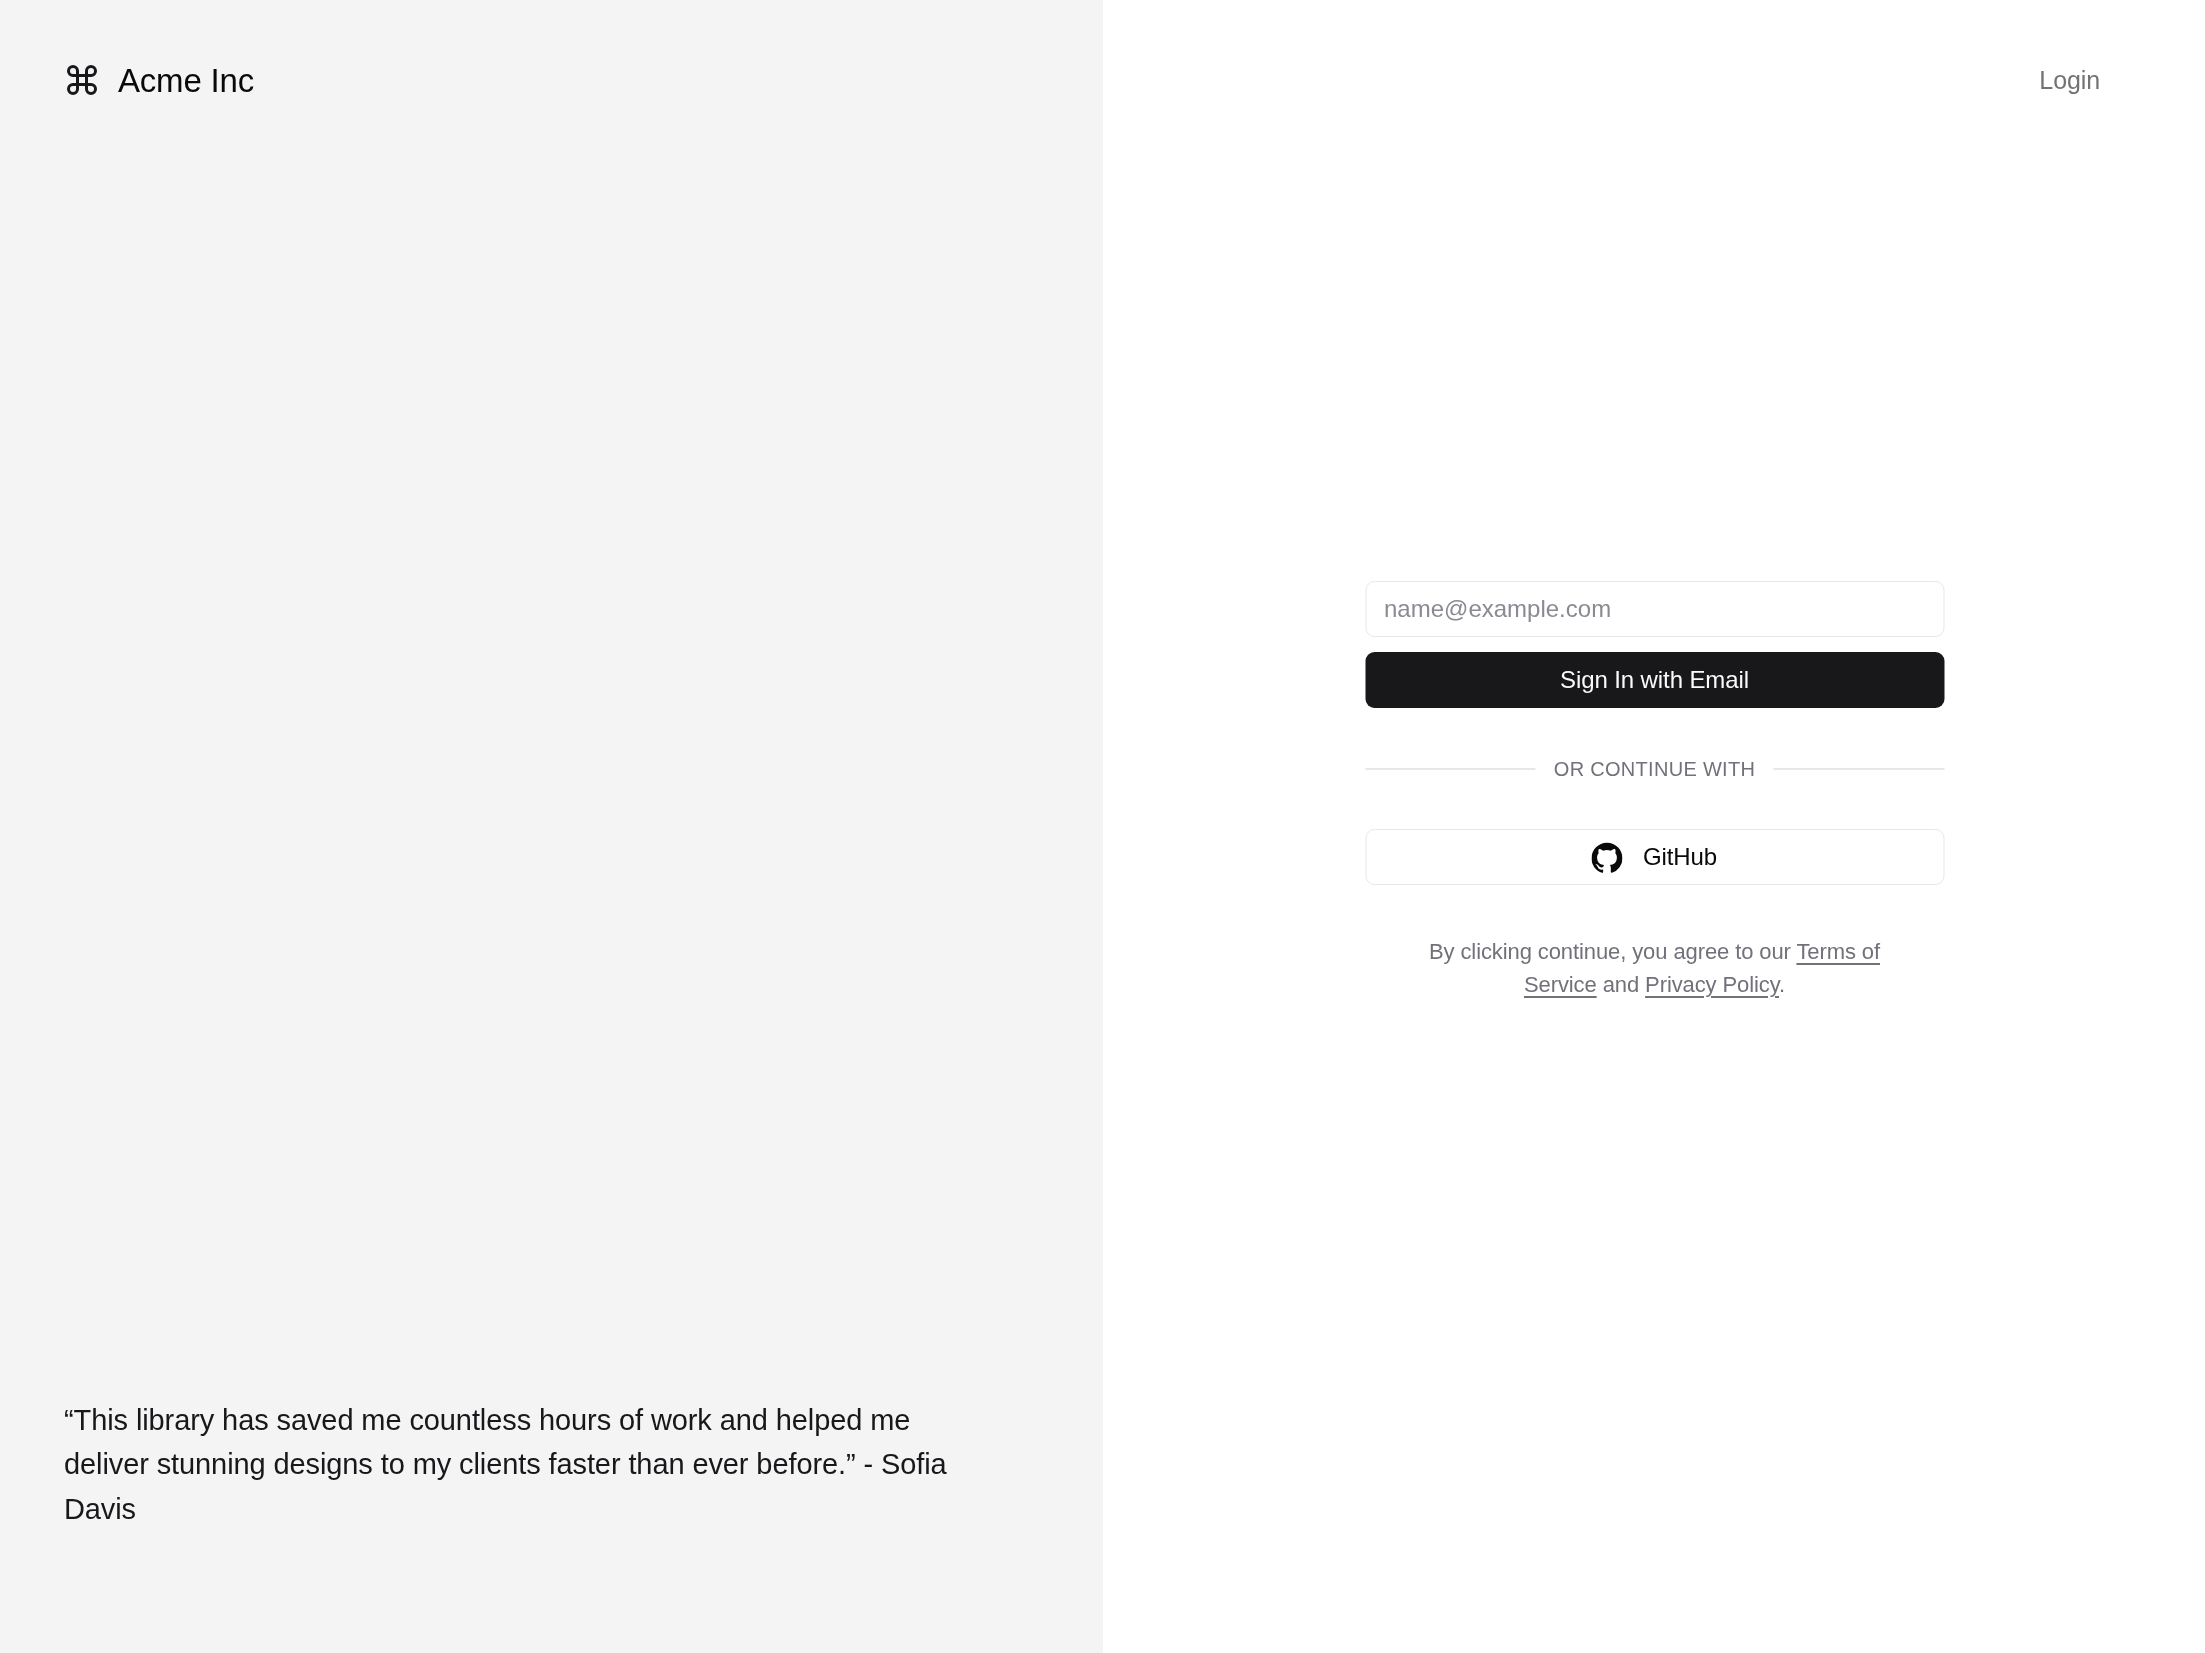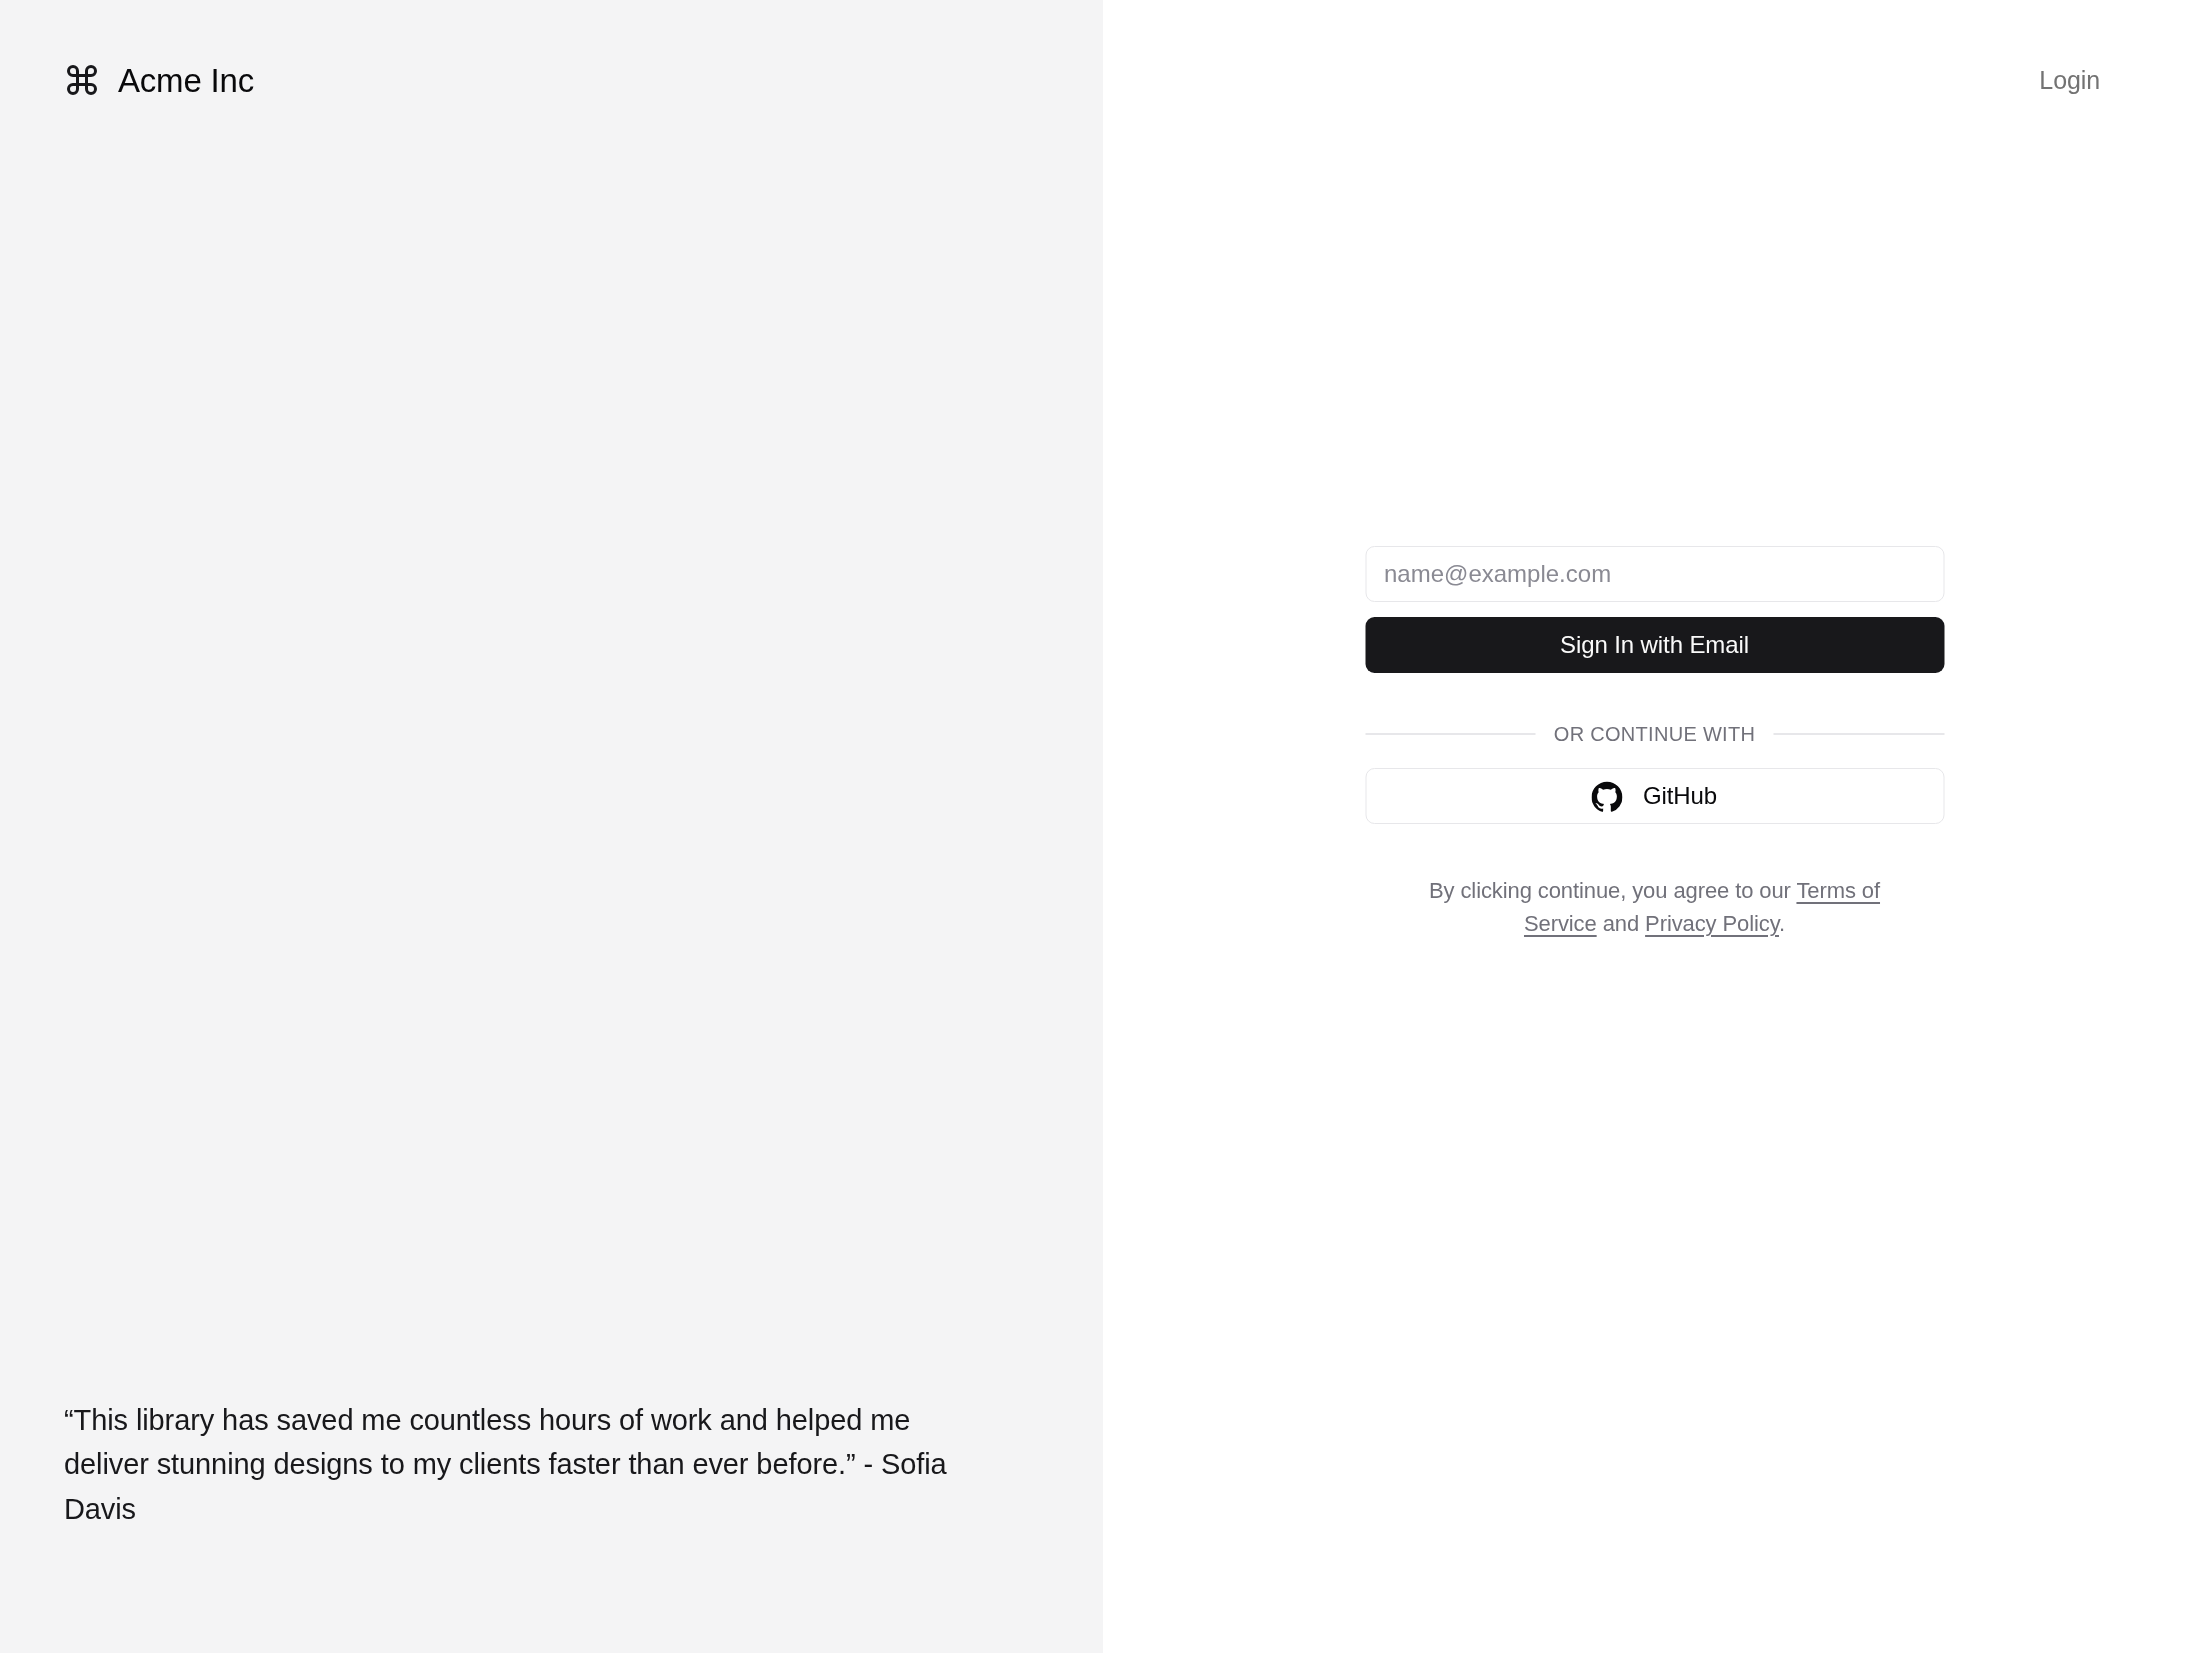--- a/index.html
+++ b/index.html
@@ -115,20 +115,21 @@
 
   .form-subtitle {
     margin-top: 13.2px;
     font-size: 25px;
     color: #71717a;
     letter-spacing: -0.1px;
     line-height: 1.3;
   }
 
   .form-fields {
+    margin-top: 35px;
   }
 
   .email-input {
     display: block;
     width: 579px;
     height: 56px;
     padding: 0 18px;
     font-family: "Liberation Sans", sans-serif;
     font-size: 24px;
     color: #09090b;
@@ -180,21 +181,21 @@
     white-space: nowrap;
   }
 
   .oauth-button {
     display: flex;
     align-items: center;
     justify-content: center;
     gap: 20px;
     width: 579px;
     height: 56px;
-    margin-top: 21px;
+    margin-top: 47px;
     font-family: "Liberation Sans", sans-serif;
     font-size: 24px;
     font-weight: 500;
     letter-spacing: -0.1px;
     color: #09090b;
     background: #ffffff;
     border: 1.7px solid #e7e7ea;
     border-radius: 9px;
     cursor: pointer;
   }

